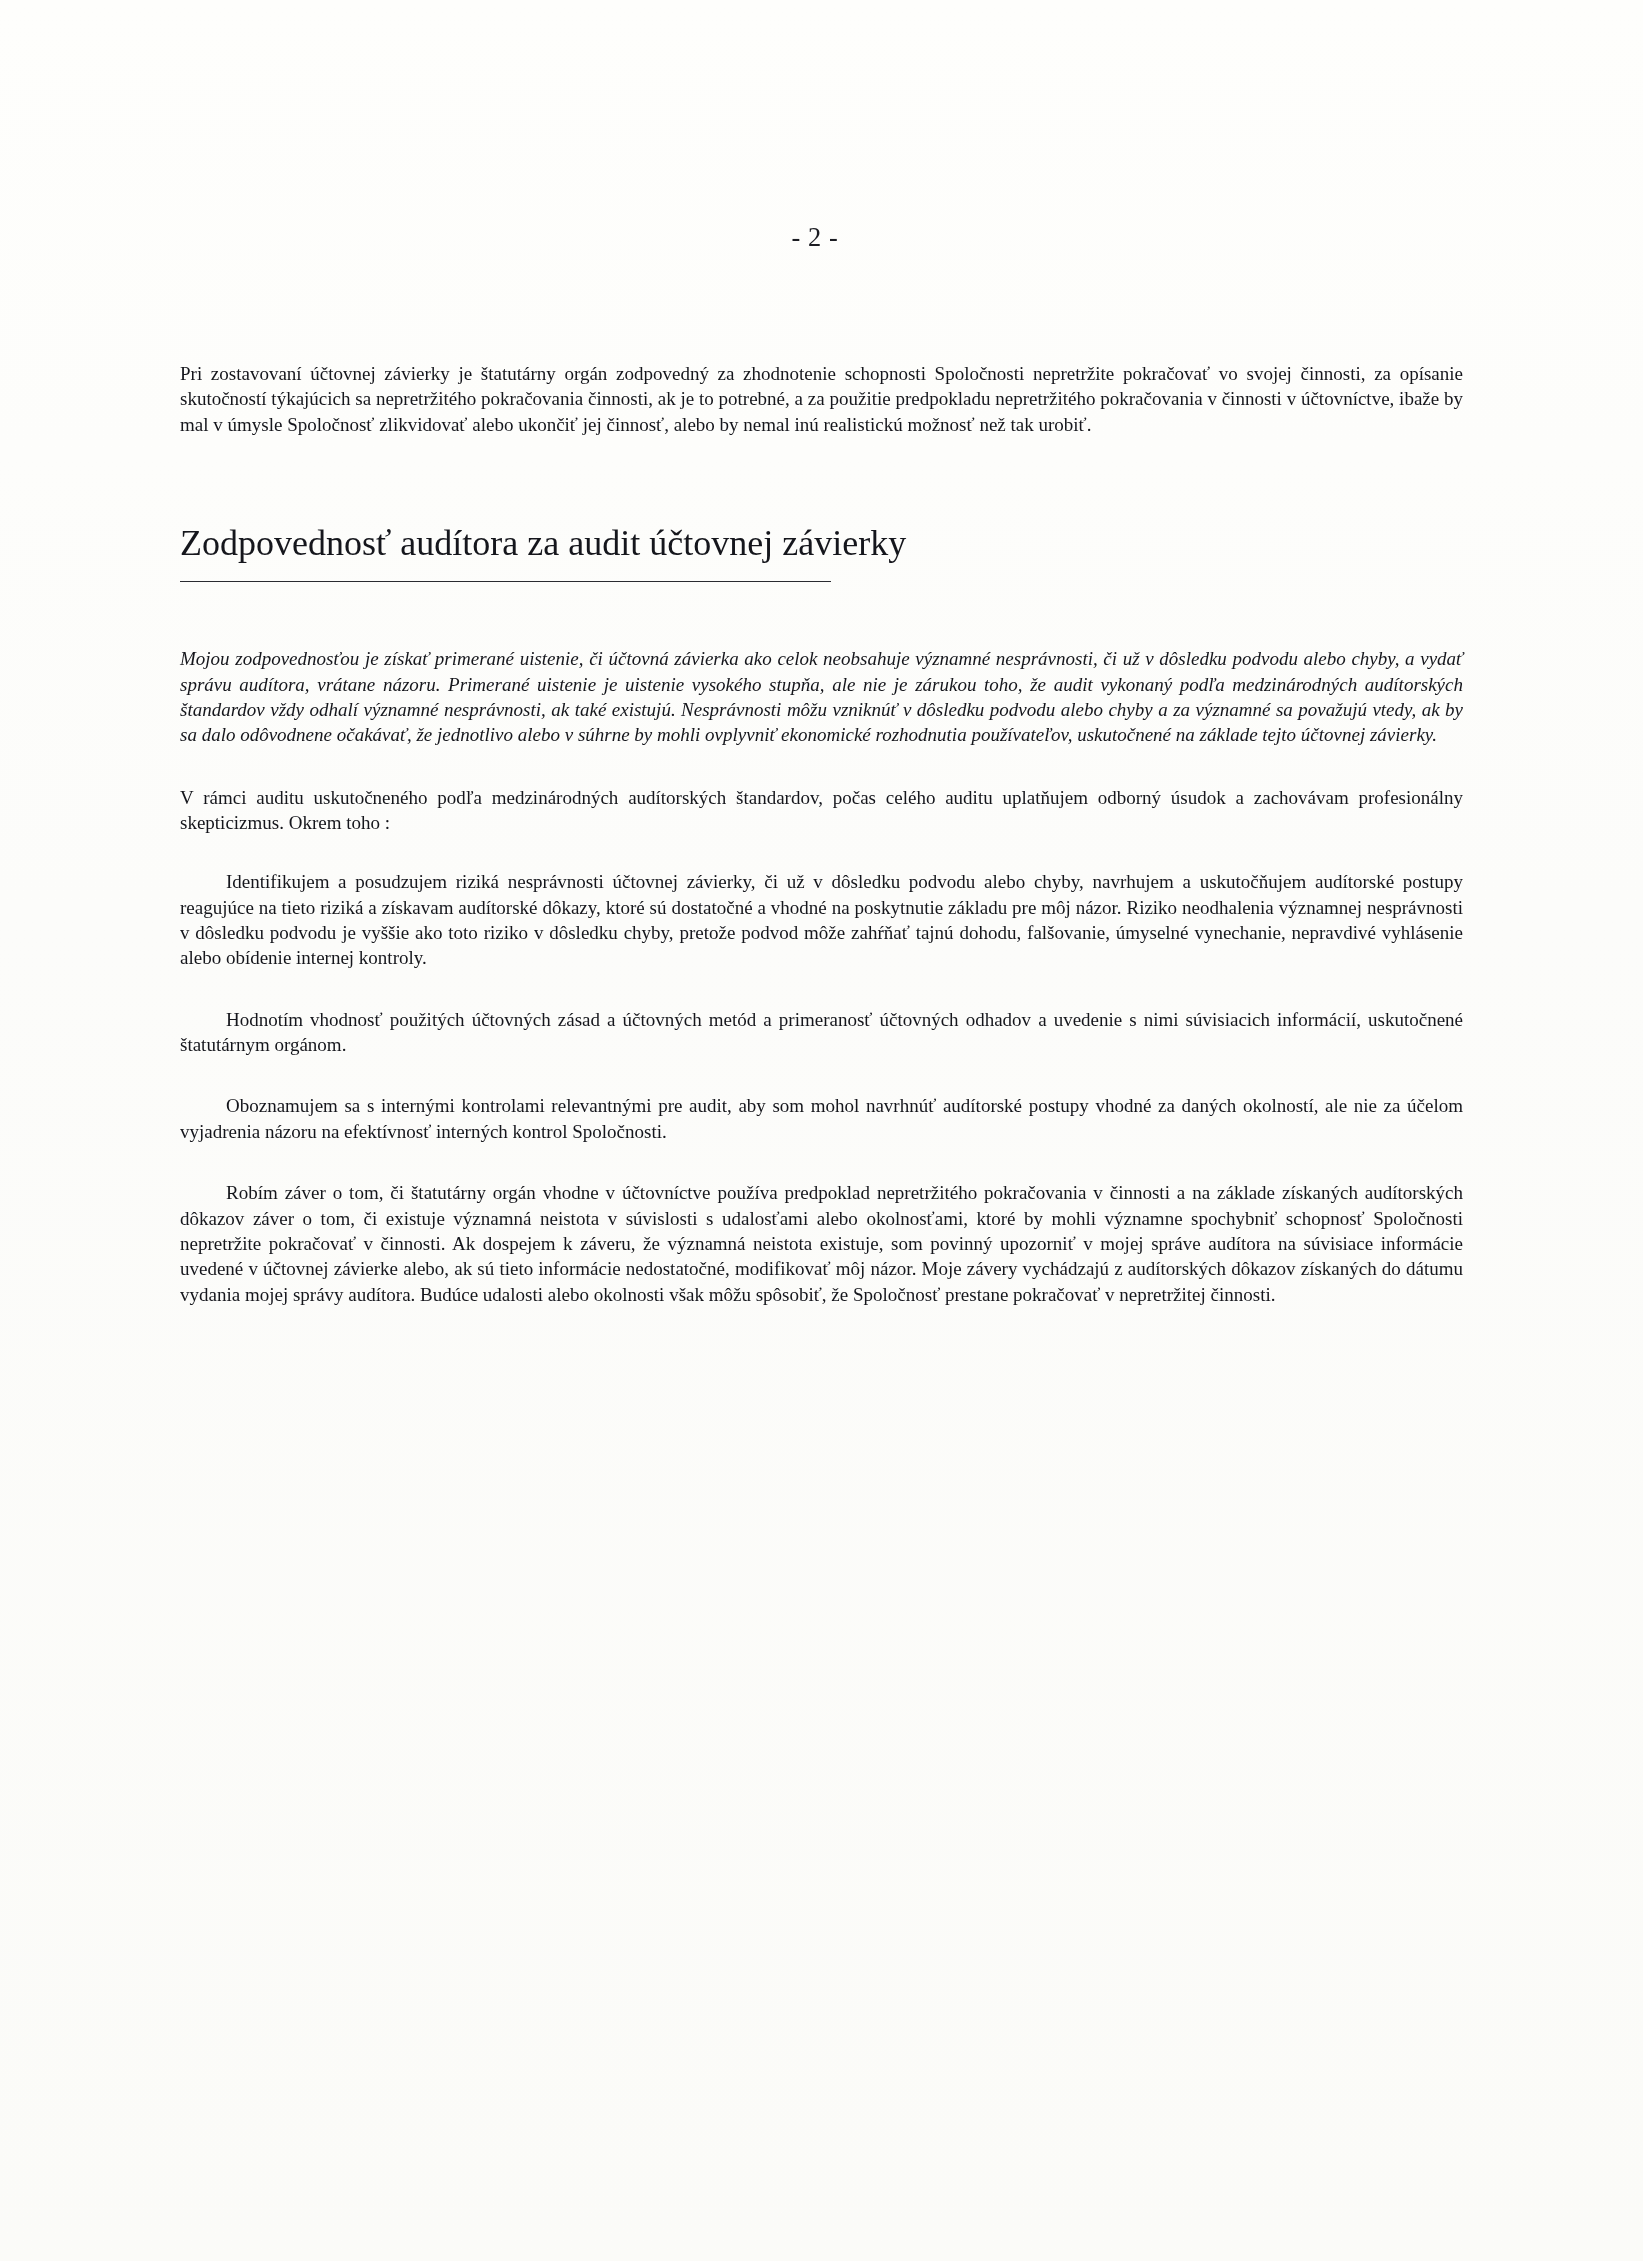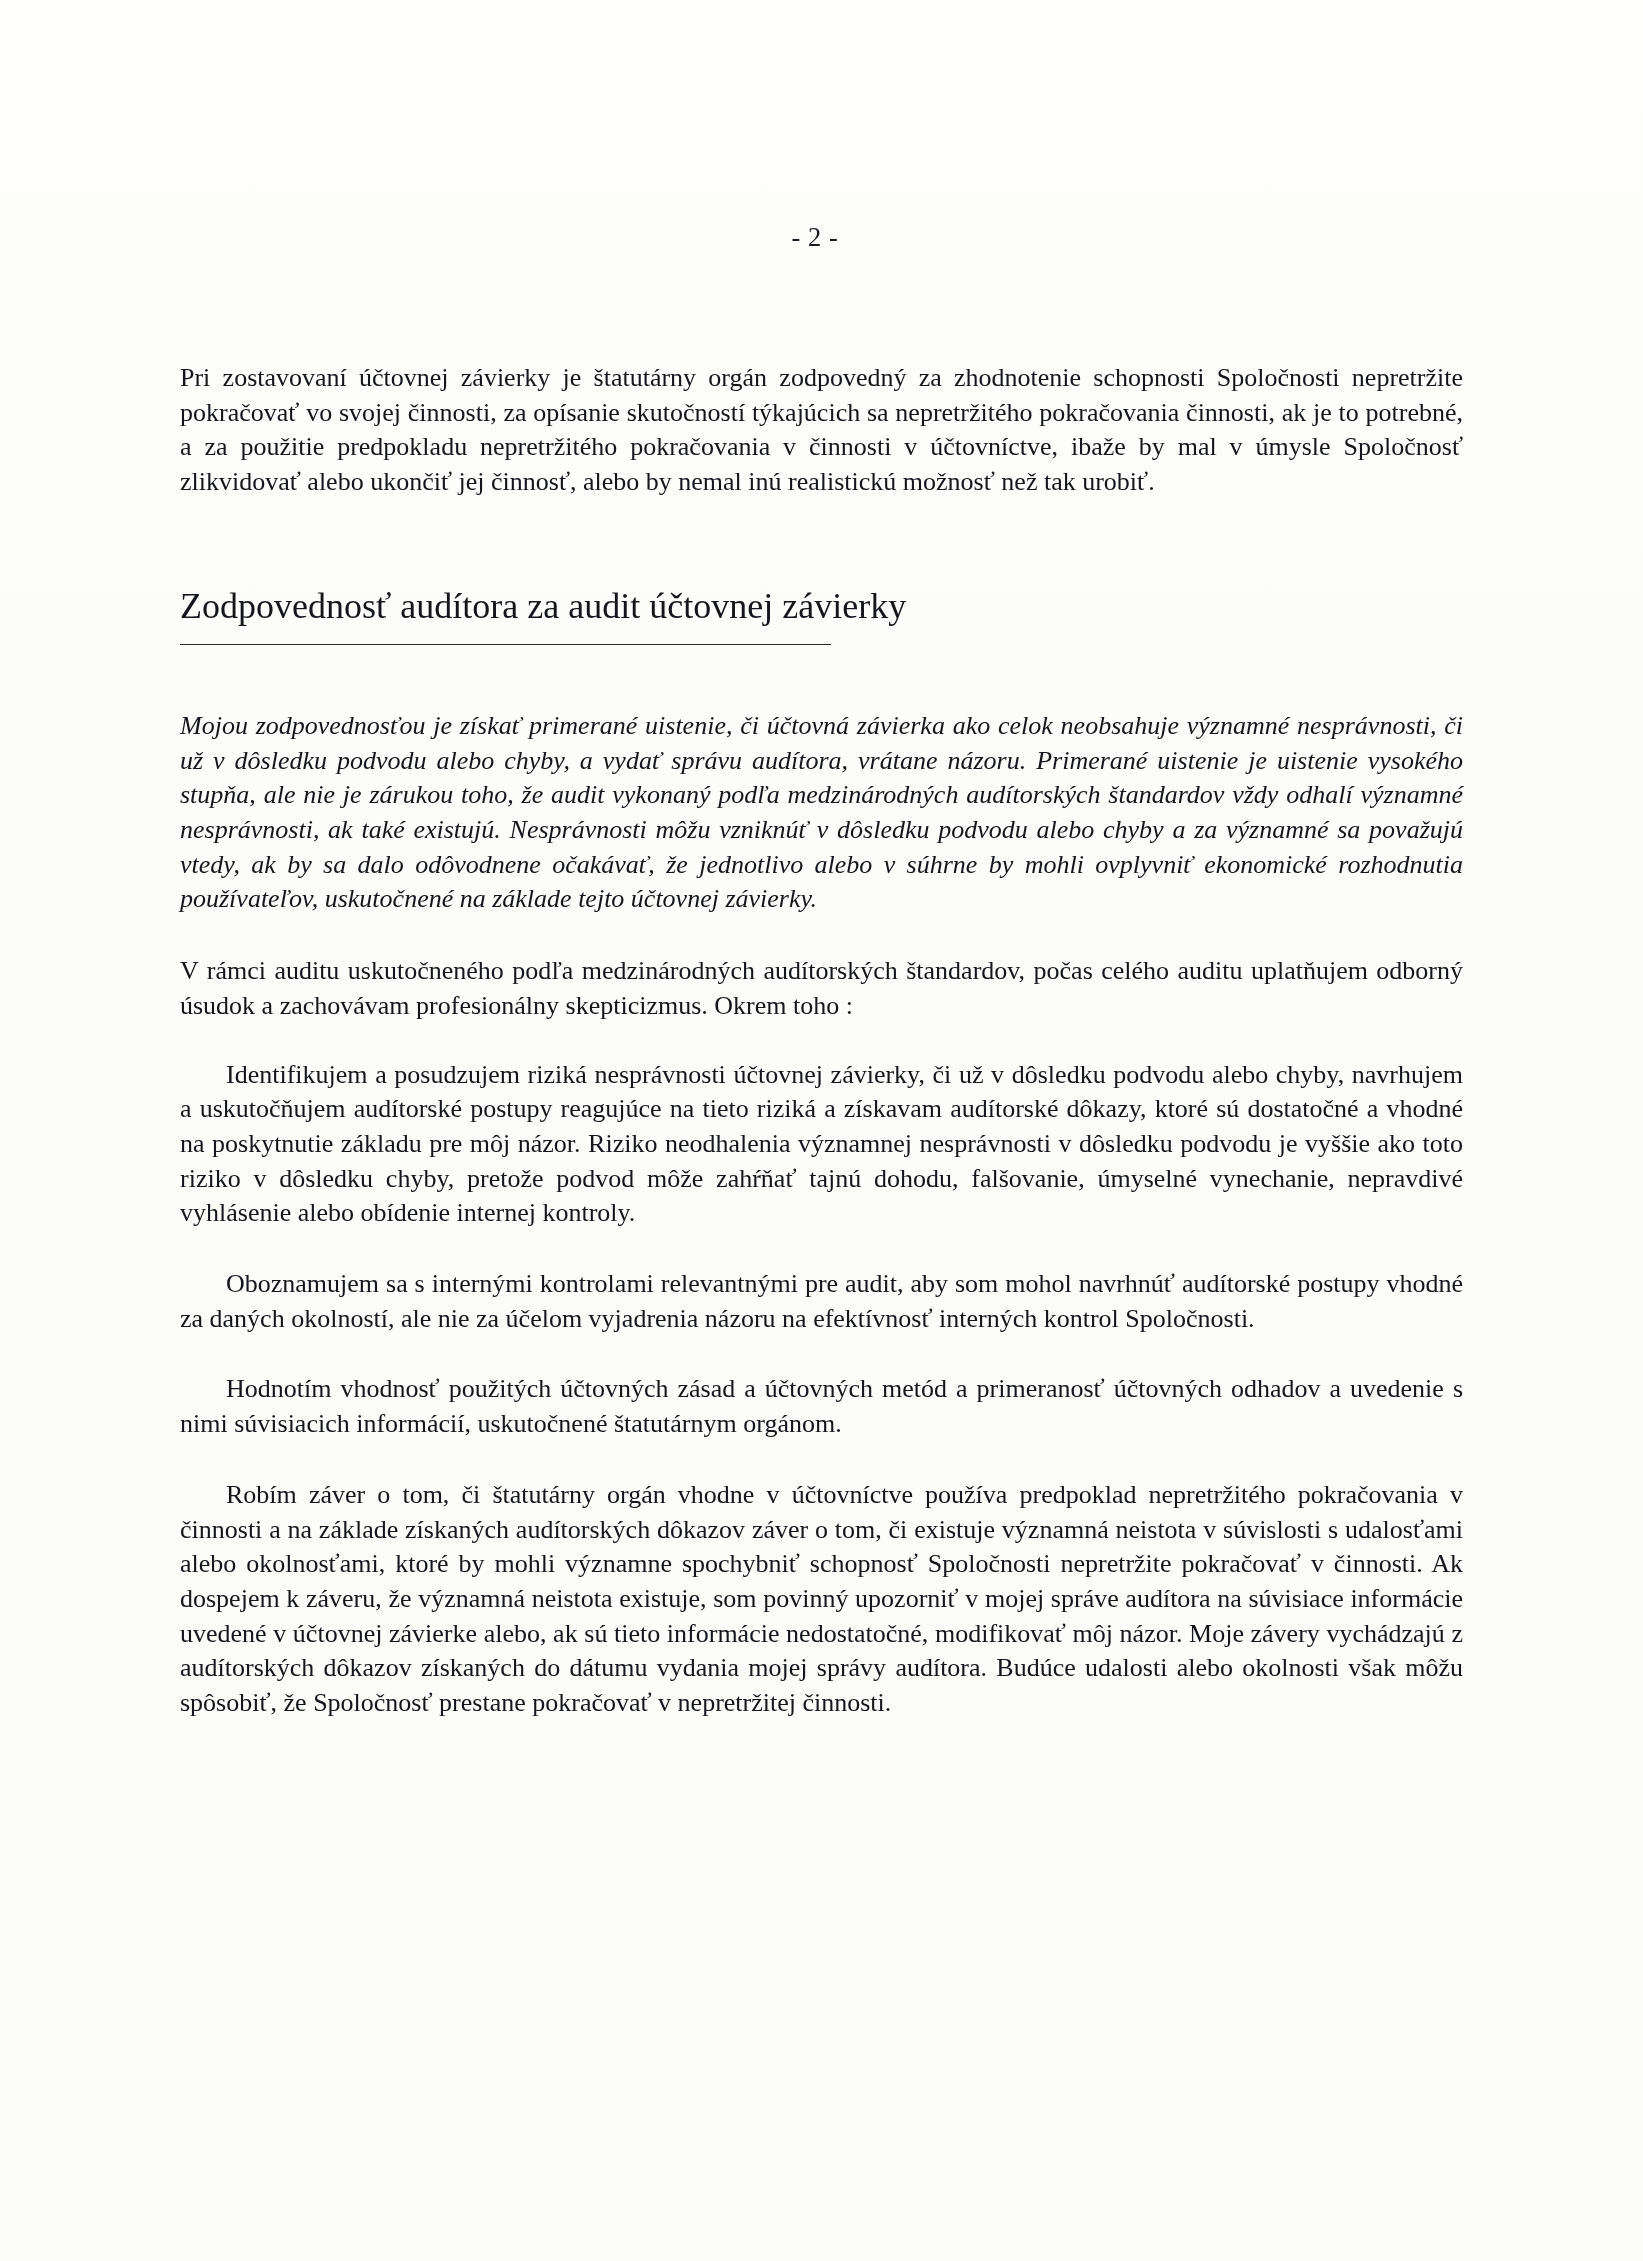--- a/index.html
+++ b/index.html
@@ -39,21 +39,21 @@
   }
   .page-number {
     text-align: center;
     font-size: 26.4px;
     letter-spacing: 0.6px;
     margin-top: 222px;
     margin-left: -13px;
     color: #1b1c22;
   }
   .para {
-    font-size: 26px;
+    font-size: 19px;
     line-height: 1.335;
     text-align: justify;
     text-justify: inter-word;
     color: #15161c;
     margin: 0;
   }
   .block-1 {
     margin-top: 108px;
   }
   .section-heading {
@@ -97,21 +97,21 @@
 
     <div class="section-heading">Zodpovednosť audítora za audit účtovnej závierky</div>
     <div class="heading-rule"></div>
 
     <p class="para block-2">Mojou zodpovednosťou je získať primerané uistenie, či účtovná závierka ako celok neobsahuje významné nesprávnosti, či už v dôsledku podvodu alebo chyby, a vydať správu audítora, vrátane názoru. Primerané uistenie je uistenie vysokého stupňa, ale nie je zárukou toho, že audit vykonaný podľa medzinárodných audítorských štandardov vždy odhalí významné nesprávnosti, ak také existujú. Nesprávnosti môžu vzniknúť v dôsledku podvodu alebo chyby a za významné sa považujú vtedy, ak by sa dalo odôvodnene očakávať, že jednotlivo alebo v súhrne by mohli ovplyvniť ekonomické rozhodnutia používateľov, uskutočnené na základe tejto účtovnej závierky.</p>
 
     <p class="para block-3">V rámci auditu uskutočneného podľa medzinárodných audítorských štandardov, počas celého auditu uplatňujem odborný úsudok a zachovávam profesionálny skepticizmus. Okrem toho :</p>
 
     <p class="para gap-sm indent">Identifikujem a posudzujem riziká nesprávnosti účtovnej závierky, či už v dôsledku podvodu alebo chyby, navrhujem a uskutočňujem audítorské postupy reagujúce na tieto riziká a získavam audítorské dôkazy, ktoré sú dostatočné a vhodné na poskytnutie základu pre môj názor. Riziko neodhalenia významnej nesprávnosti v dôsledku podvodu je vyššie ako toto riziko v dôsledku chyby, pretože podvod môže zahŕňať tajnú dohodu, falšovanie, úmyselné vynechanie, nepravdivé vyhlásenie alebo obídenie internej kontroly.</p>
 
+    <p class="para gap-md indent">Hodnotím vhodnosť použitých účtovných zásad a účtovných metód a primeranosť účtovných odhadov a uvedenie s nimi súvisiacich informácií, uskutočnené štatutárnym orgánom.</p>
+
     <p class="para gap-md indent">Oboznamujem sa s internými kontrolami relevantnými pre audit, aby som mohol navrhnúť audítorské postupy vhodné za daných okolností, ale nie za účelom vyjadrenia názoru na efektívnosť interných kontrol Spoločnosti.</p>
-
-    <p class="para gap-md indent">Hodnotím vhodnosť použitých účtovných zásad a účtovných metód a primeranosť účtovných odhadov a uvedenie s nimi súvisiacich informácií, uskutočnené štatutárnym orgánom.</p>
 
     <p class="para gap-md indent">Robím záver o tom, či štatutárny orgán vhodne v účtovníctve používa predpoklad nepretržitého pokračovania v činnosti a na základe získaných audítorských dôkazov záver o tom, či existuje významná neistota v súvislosti s udalosťami alebo okolnosťami, ktoré by mohli významne spochybniť schopnosť Spoločnosti nepretržite pokračovať v činnosti. Ak dospejem k záveru, že významná neistota existuje, som povinný upozorniť v mojej správe audítora na súvisiace informácie uvedené v účtovnej závierke alebo, ak sú tieto informácie nedostatočné, modifikovať môj názor. Moje závery vychádzajú z audítorských dôkazov získaných do dátumu vydania mojej správy audítora. Budúce udalosti alebo okolnosti však môžu spôsobiť, že Spoločnosť prestane pokračovať v nepretržitej činnosti.</p>
 
   </div>
 </div>
 
 
 </body></html>

